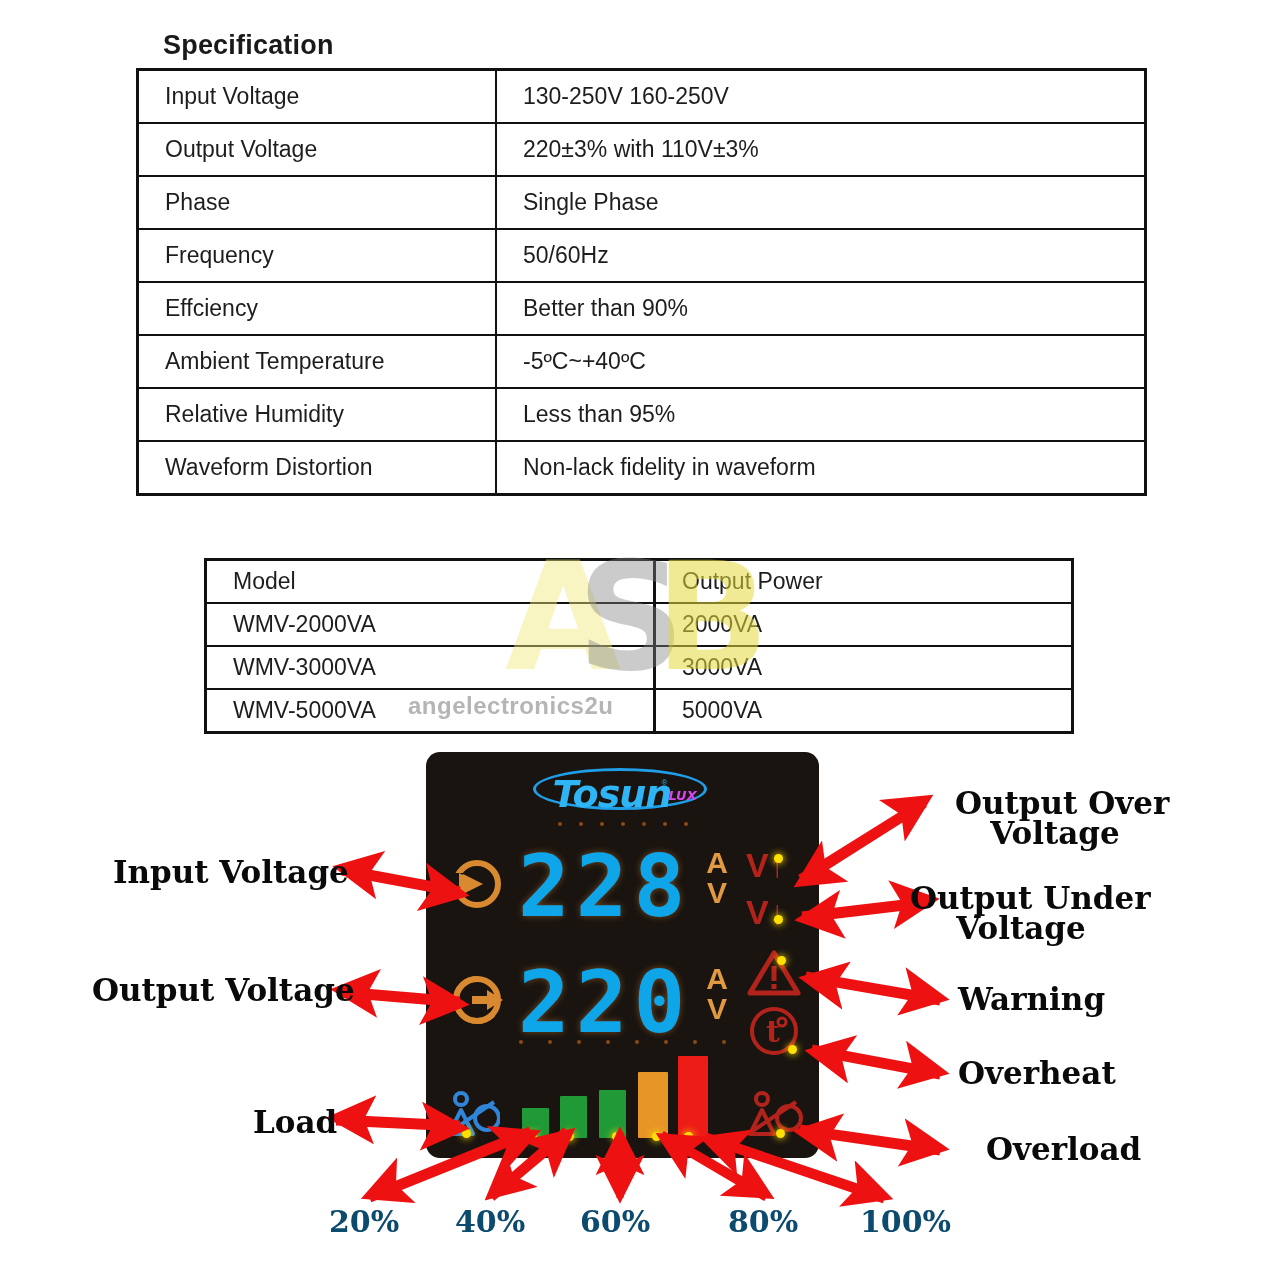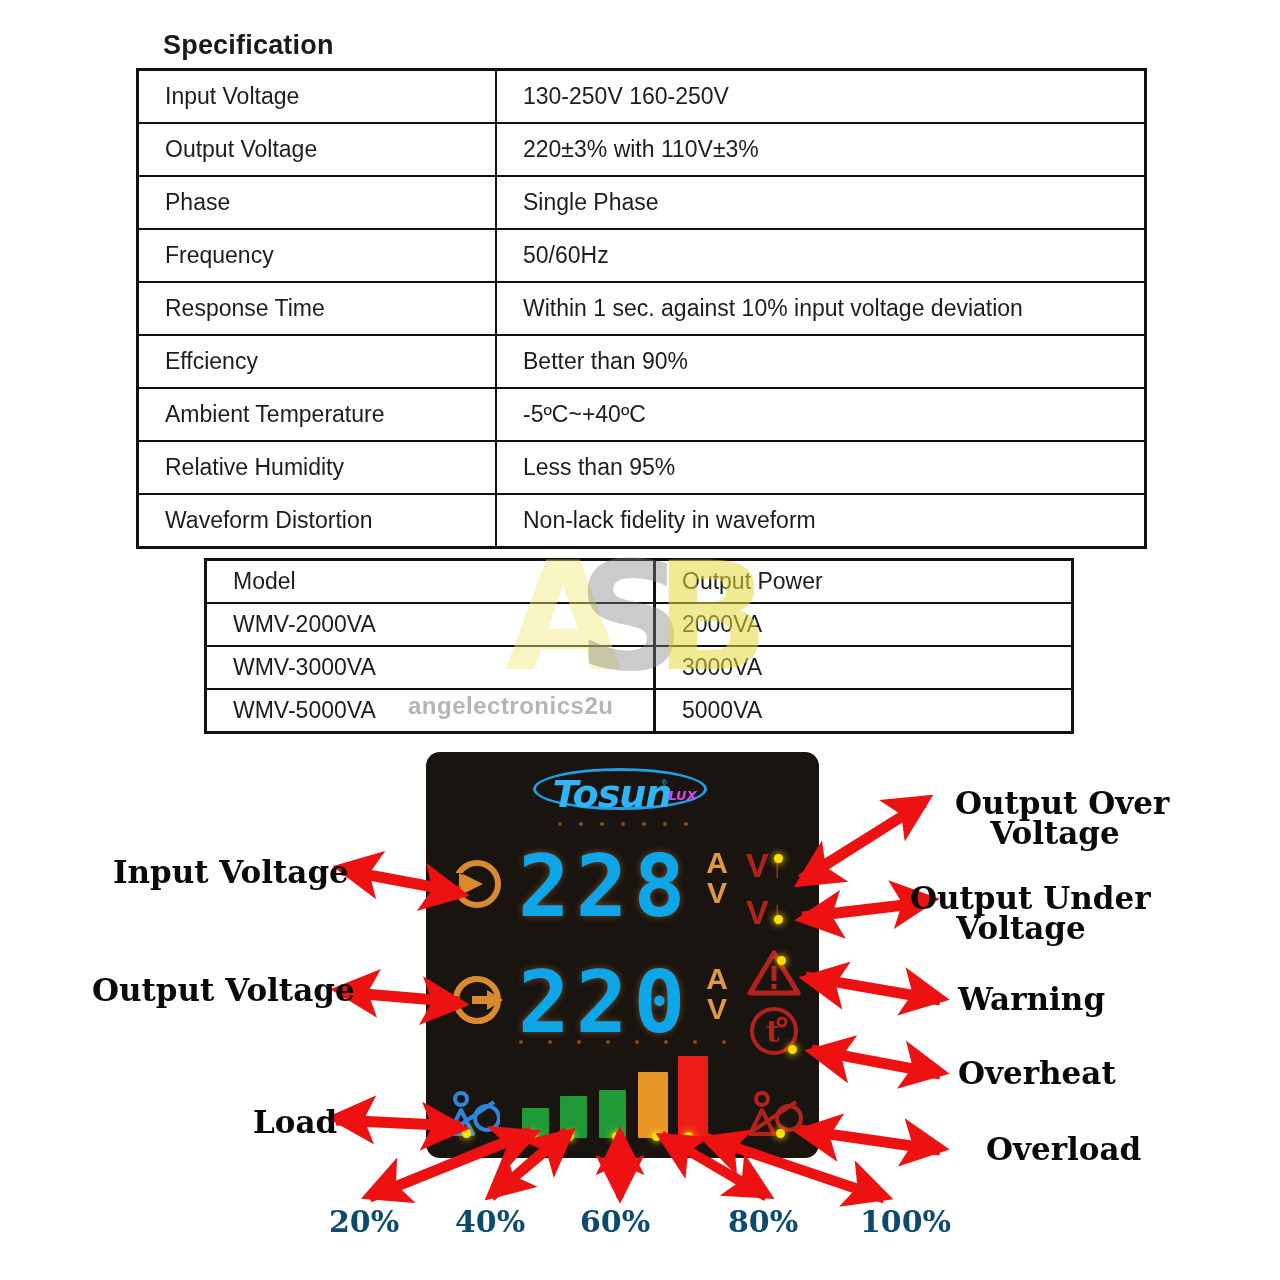--- a/index.html
+++ b/index.html
@@ -144,24 +144,20 @@
     </tr>
     <tr>
       <td class="k">Phase</td>
       <td class="v">Single Phase</td>
     </tr>
     <tr>
       <td class="k">Frequency</td>
       <td class="v">50/60Hz</td>
     </tr>
     <tr>
-      <td class="k">Response Time</td>
-      <td class="v">Within 1 sec. against 10% input voltage deviation</td>
-    </tr>
-    <tr>
       <td class="k">Effciency</td>
       <td class="v">Better than 90%</td>
     </tr>
     <tr>
       <td class="k">Ambient Temperature</td>
       <td class="v">-5ºC~+40ºC</td>
     </tr>
     <tr>
       <td class="k">Relative Humidity</td>
       <td class="v">Less than 95%</td>

